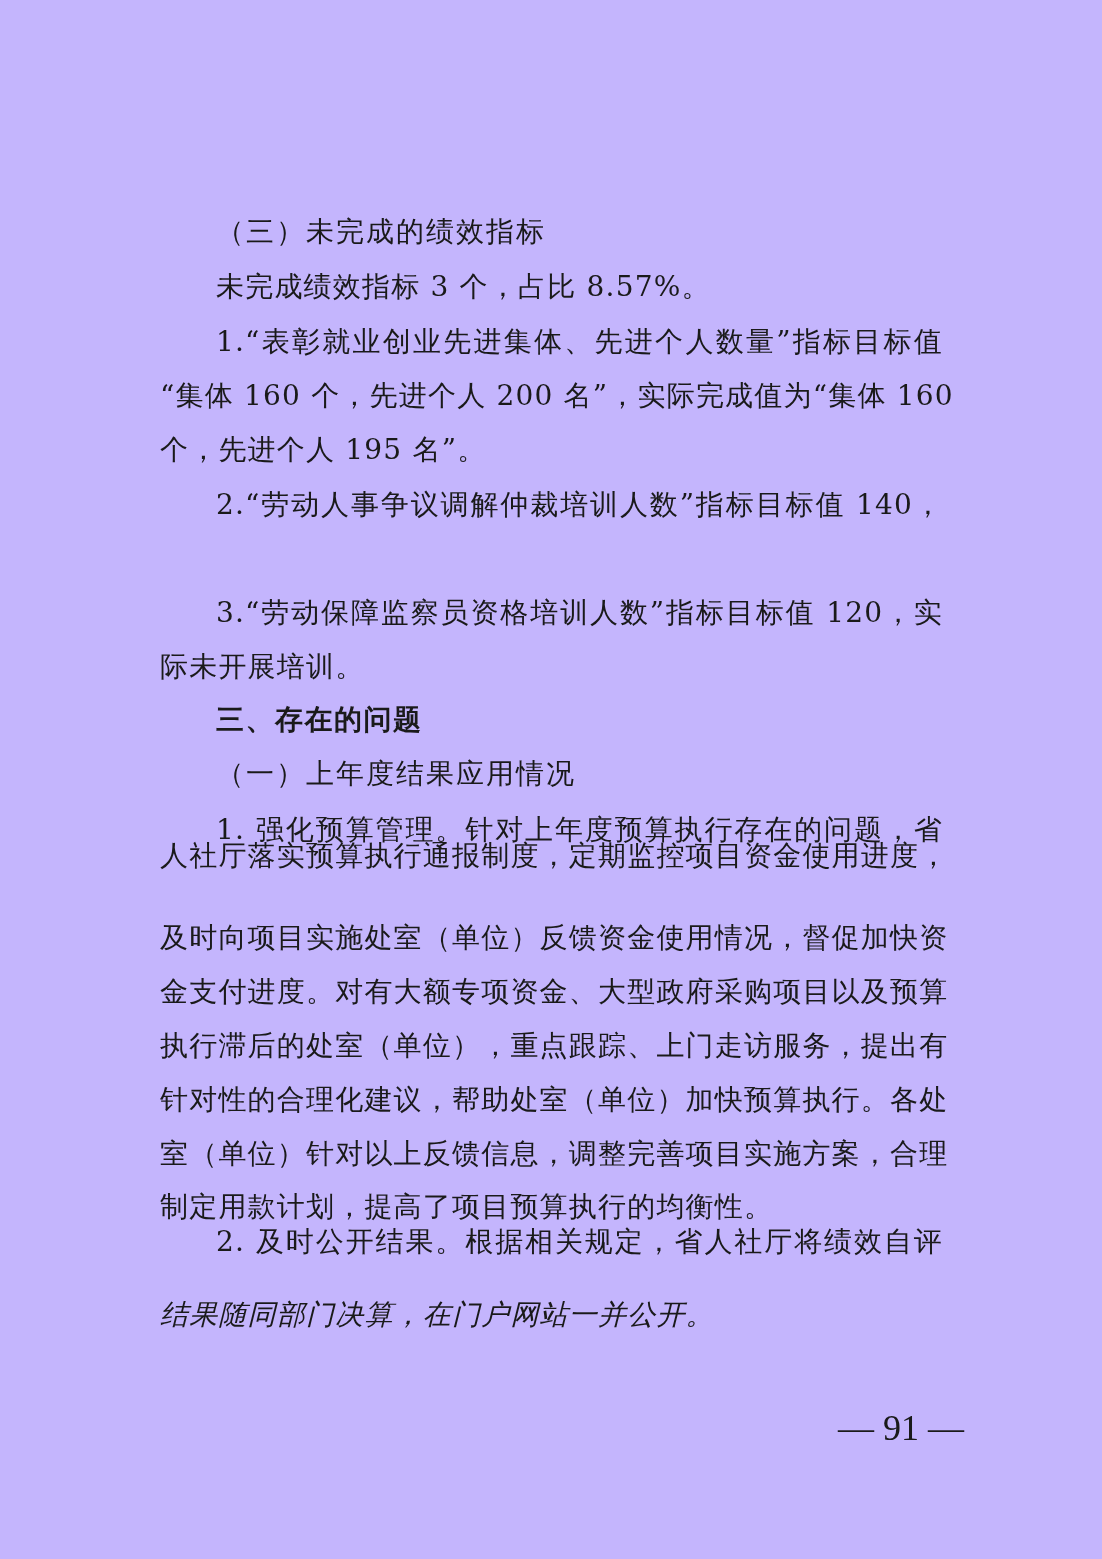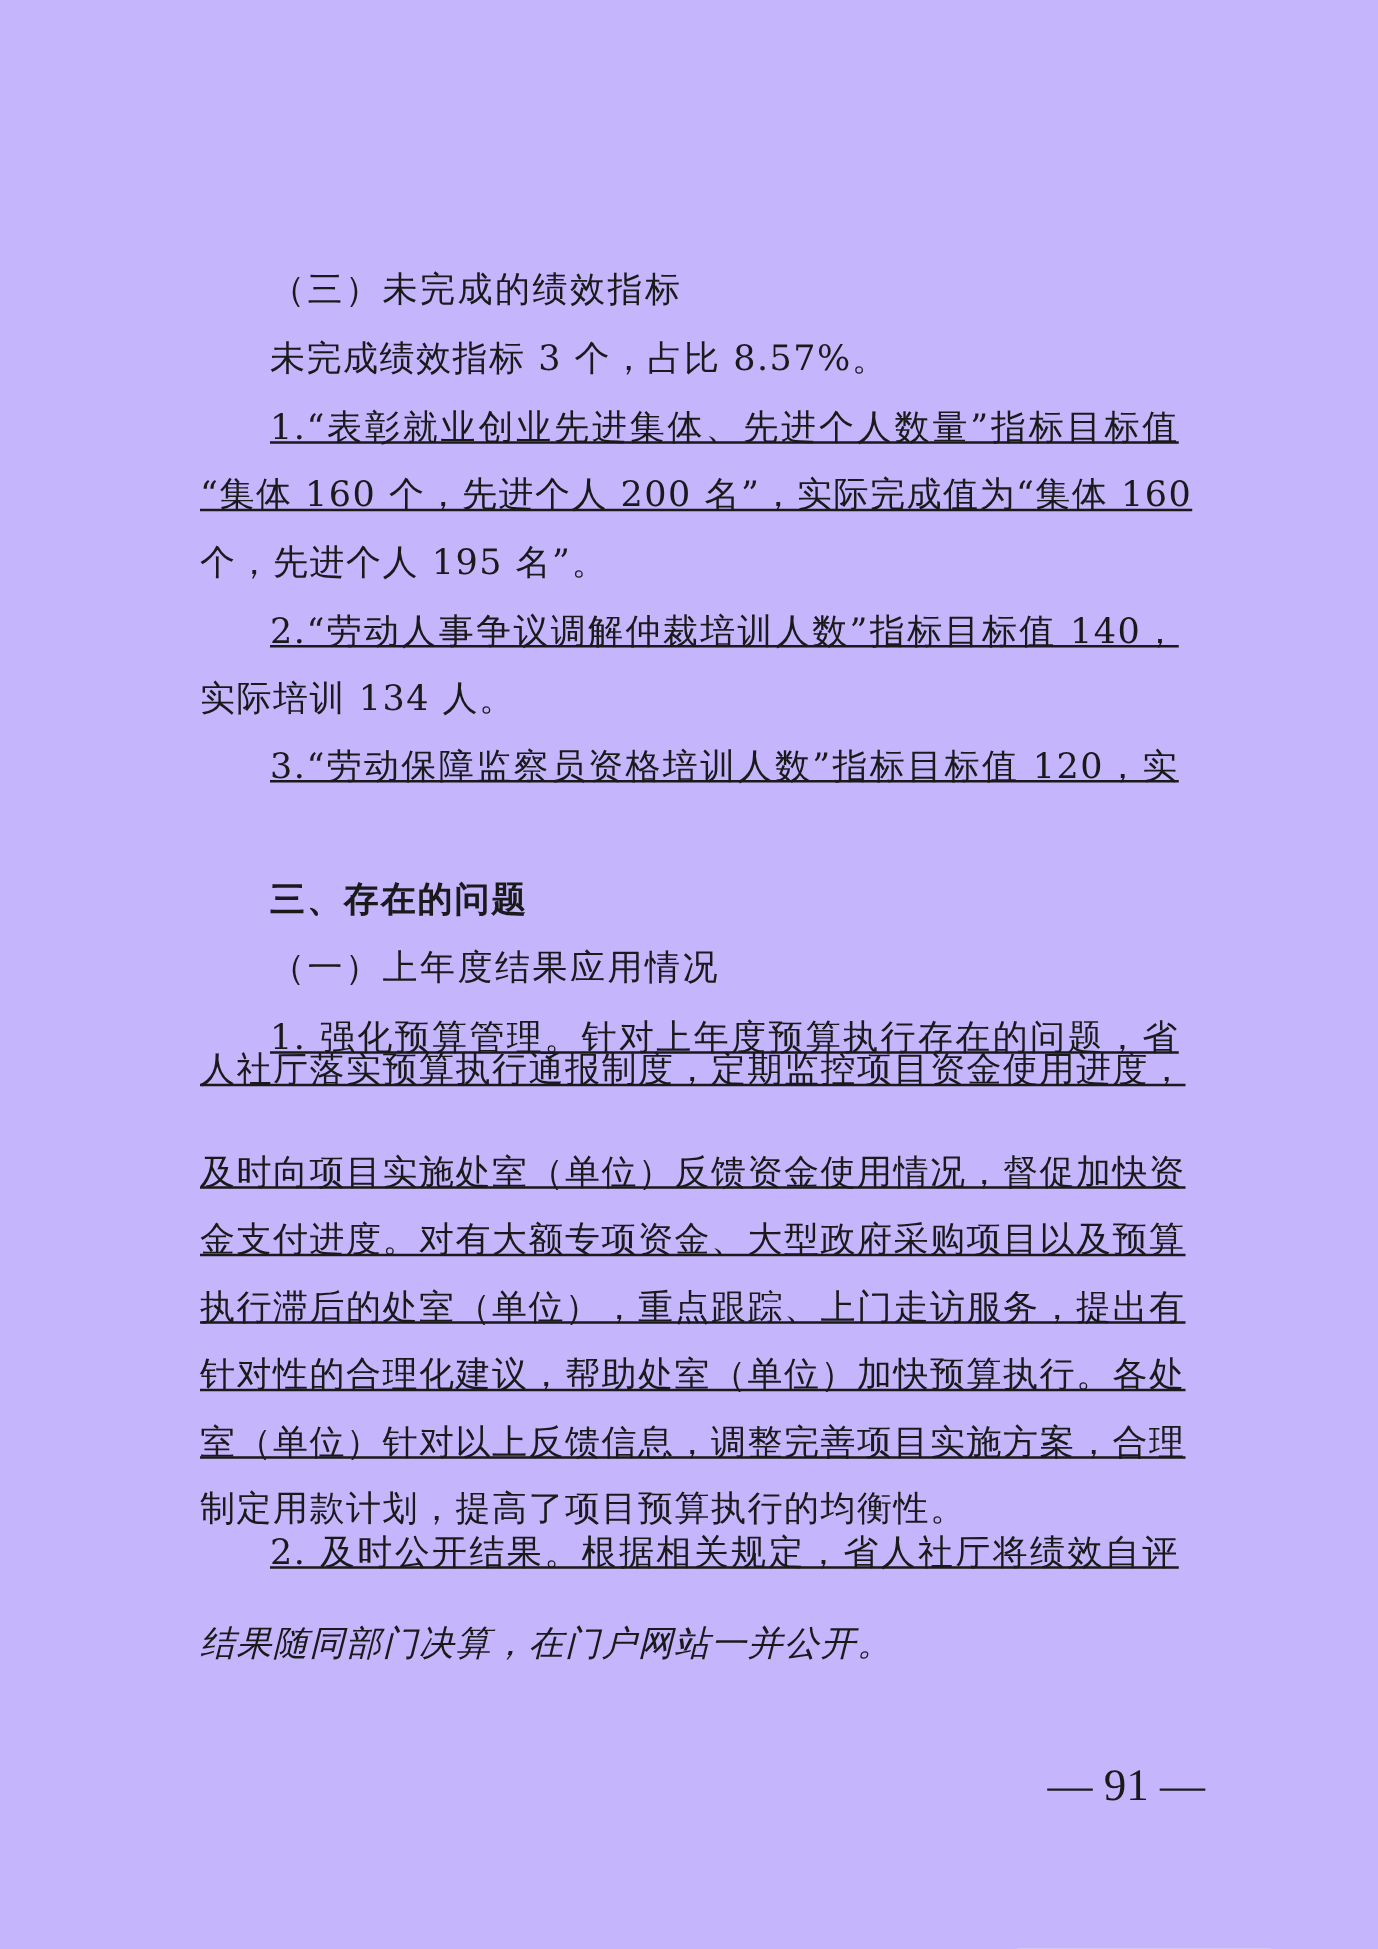--- a/index.html
+++ b/index.html
@@ -29,21 +29,20 @@
       line-height: 40px;
       font-family: "DejaVu Serif", "Liberation Serif", serif;
       font-size: 28px;
       white-space: nowrap;
       letter-spacing: 1.2px;
     }
     .line.indent { left: 216px; width: 727px; }
     .line.justify {
       text-align: justify;
       text-align-last: justify;
-      text-decoration: underline;
     }
     .heading-bold {
       font-family: "DejaVu Sans", "Liberation Sans", sans-serif;
       font-weight: bold;
       letter-spacing: 1.5px;
     }
     .heading-sub {
       font-family: "DejaVu Sans", "Liberation Sans", sans-serif;
       letter-spacing: 2px;
     }
@@ -67,23 +66,23 @@
 
   <div class="line indent heading-sub" style="top:212px;">（三）未完成的绩效指标</div>
 
   <div class="line indent" style="top:267px;">未完成绩效指标 3 个，占比 8.57%。</div>
 
   <div class="line indent justify" style="top:322px;">1.“表彰就业创业先进集体、先进个人数量”指标目标值</div>
   <div class="line justify" style="top:376px;">“集体 160 个，先进个人 200 名”，实际完成值为“集体 160</div>
   <div class="line" style="top:430px;">个，先进个人 195 名”。</div>
 
   <div class="line indent justify" style="top:485px;">2.“劳动人事争议调解仲裁培训人数”指标目标值 140，</div>
-  <div class="line" style="top:539px;">实际培训 134 人。</div>
 
   <div class="line indent justify" style="top:593px;">3.“劳动保障监察员资格培训人数”指标目标值 120，实</div>
+  <div class="line" style="top:647px;">际未开展培训。</div>
 
   <div class="line indent heading-bold" style="top:700px;">三、存在的问题</div>
 
   <div class="line indent heading-sub" style="top:754px;">（一）上年度结果应用情况</div>
 
   <div class="line indent justify" style="top:810px;">1. 强化预算管理。针对上年度预算执行存在的问题，省</div>
   <div class="line justify" style="top:836px;">人社厅落实预算执行通报制度，定期监控项目资金使用进度，</div>
   <div class="line justify" style="top:918px;">及时向项目实施处室（单位）反馈资金使用情况，督促加快资</div>
   <div class="line justify" style="top:972px;">金支付进度。对有大额专项资金、大型政府采购项目以及预算</div>
   <div class="line justify" style="top:1026px;">执行滞后的处室（单位），重点跟踪、上门走访服务，提出有</div>

